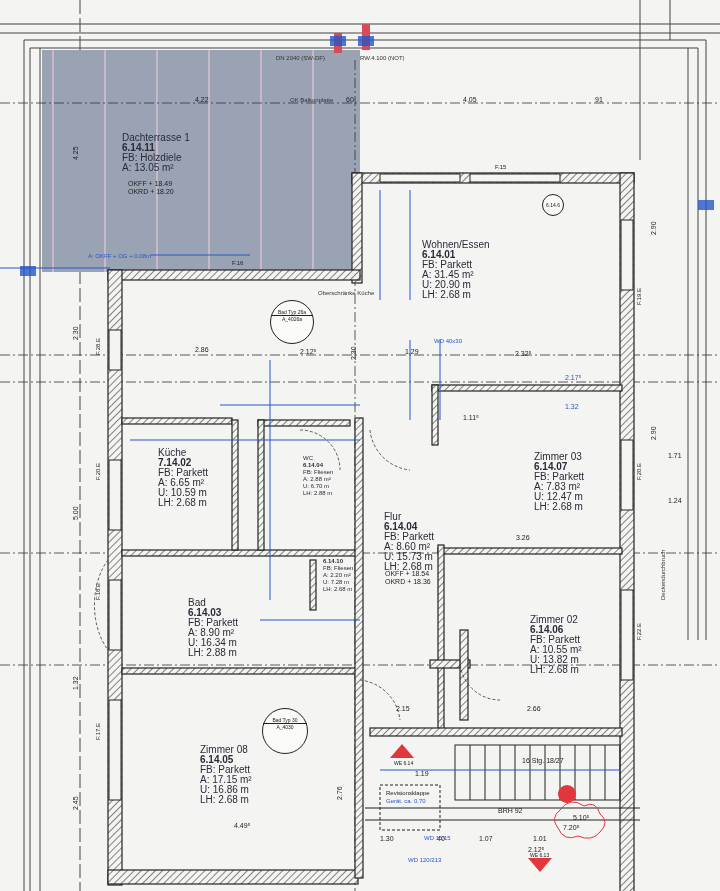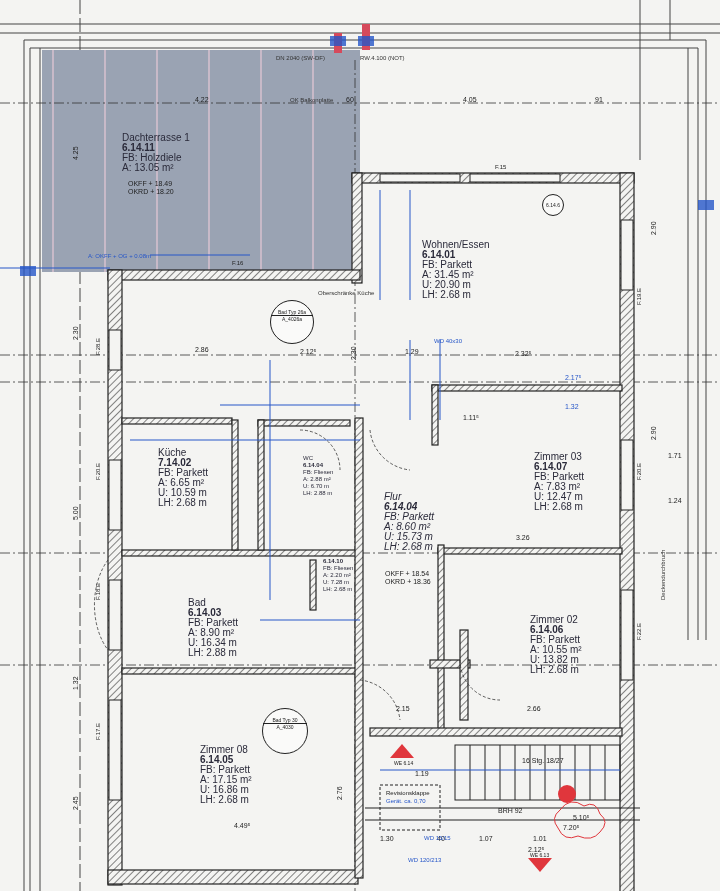--- a/index.html
+++ b/index.html
@@ -187,21 +187,21 @@
 
 <div class="lbl" style="left:303px;top:455px;font-size:6px;line-height:7px;">
   <span class="name">WC</span>
   <span class="code">6.14.04</span>
   <span class="row">FB: Fliesen</span>
   <span class="row">A: 2.88 m²</span>
   <span class="row">U: 6.70 m</span>
   <span class="row">LH: 2.88 m</span>
 </div>
 
-<div class="lbl" style="left:384px;top:492px;font-style:italic;">
+<div class="lbl" style="left:384px;top:512px;">
   <span class="name">Flur</span>
   <span class="code">6.14.04</span>
   <span class="row">FB: Parkett</span>
   <span class="row">A: 8.60 m²</span>
   <span class="row">U: 15.73 m</span>
   <span class="row">LH: 2.68 m</span>
 </div>
 <div class="lvl" style="left:385px;top:570px;">
   <span style="display:block">OKFF + 18.54</span>
   <span style="display:block">OKRD + 18.36</span>

